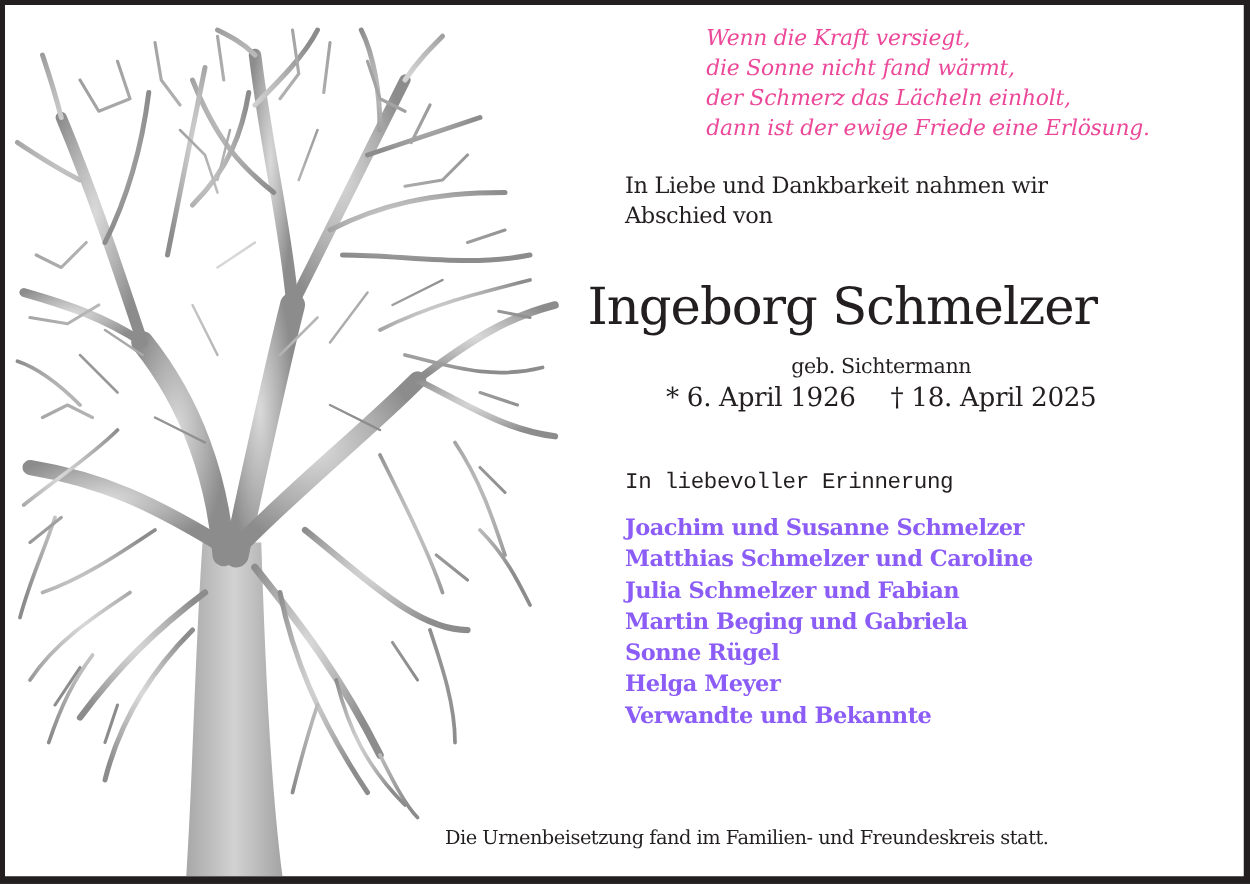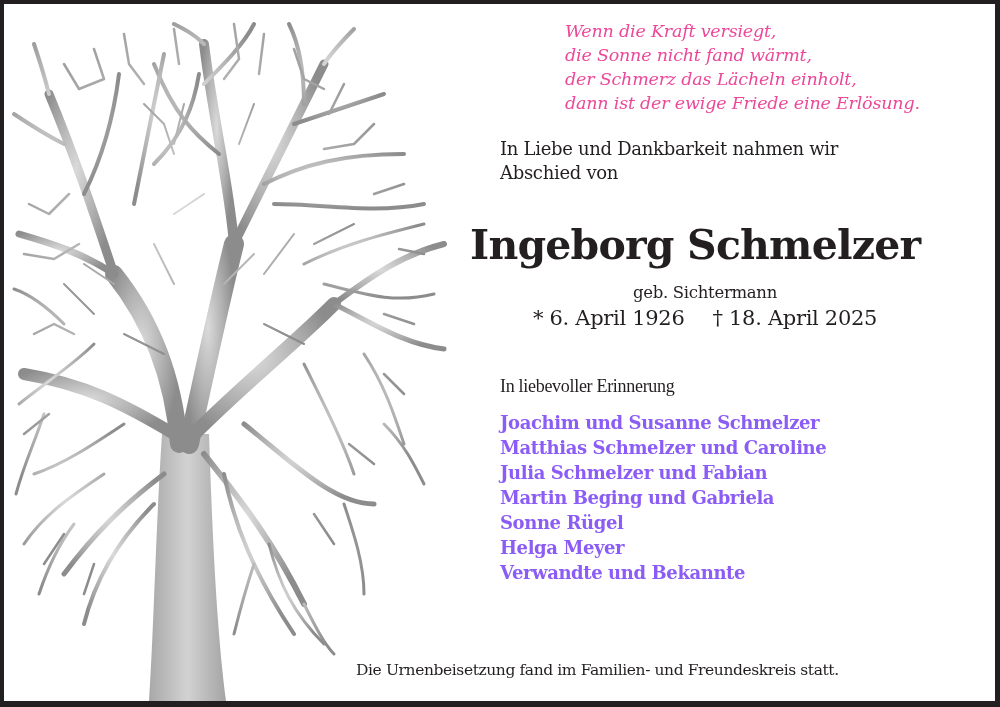--- a/index.html
+++ b/index.html
@@ -17,38 +17,38 @@
   }
   .poem div { white-space: nowrap; }
 
   .intro {
     position: absolute; left: 496px; top: 133px; width: 420px;
     font-family: "DejaVu Serif", serif; font-size: 18px; line-height: 24px;
     color: #231f20; letter-spacing: -0.3px;
   }
   .name {
     position: absolute; left: 466px; top: 211px; width: 470px; text-align: left;
-    font-family: "DejaVu Serif", serif; font-weight: bold; font-size: 41px;
+    font-family: "DejaVu Serif", serif; font-weight: normal; font-size: 41px;
     line-height: 60px; color: #231f20; letter-spacing: -0.8px; white-space: nowrap;
   }
   .birthname {
     position: absolute; left: 466px; top: 277px; width: 470px; text-align: center;
     font-family: "DejaVu Serif", serif; font-size: 16.5px; line-height: 24px; color: #231f20;
     letter-spacing: -0.3px;
   }
   .dates {
     position: absolute; left: 466px; top: 302px; width: 470px; text-align: center;
     font-family: "DejaVu Serif", serif; font-size: 21px; line-height: 24px; color: #231f20;
     white-space: nowrap; letter-spacing: -0.3px;
   }
   .dates span.gap { display: inline-block; width: 28px; }
 
   .memory {
     position: absolute; left: 496px; top: 370px;
-    font-family: Liberation Serif, serif; font-size: 18px; line-height: 24px; color: #231f20;
+    font-family: Liberation Mono, monospace; font-size: 18px; line-height: 24px; color: #231f20;
     letter-spacing: -0.3px; white-space: nowrap;
   }
   .mourners {
     position: absolute; left: 496px; top: 406px;
     font-family: "DejaVu Serif", serif; font-weight: bold; font-size: 18px;
     line-height: 25px; color: #8b5cf6; letter-spacing: -0.4px;
   }
   .mourners div { white-space: nowrap; }
 
   .address {

